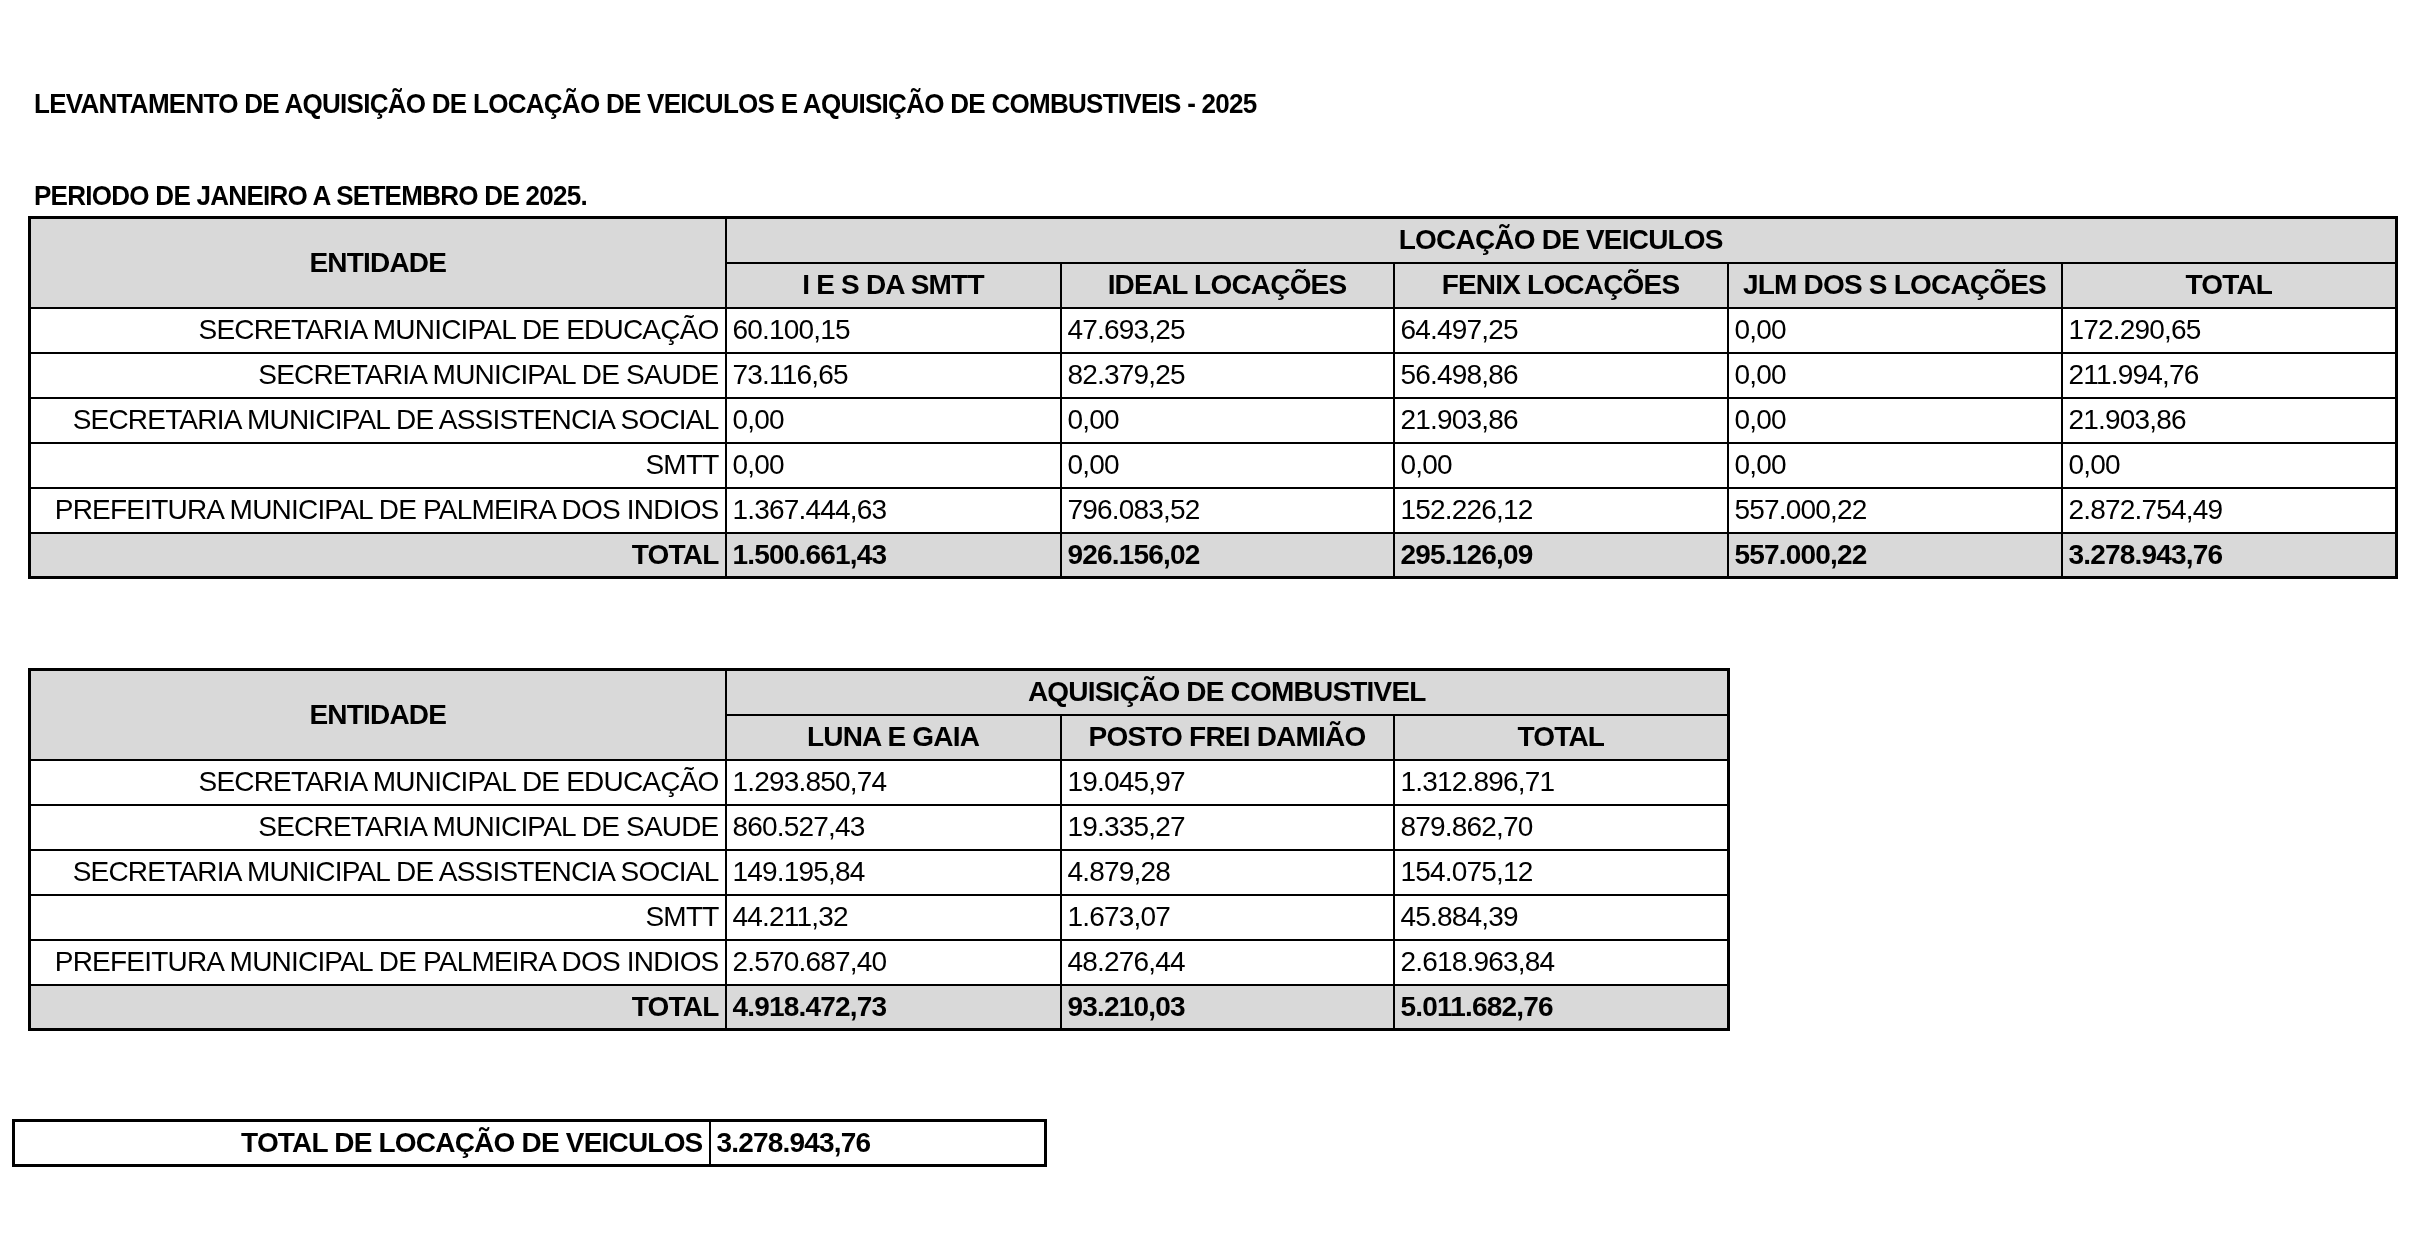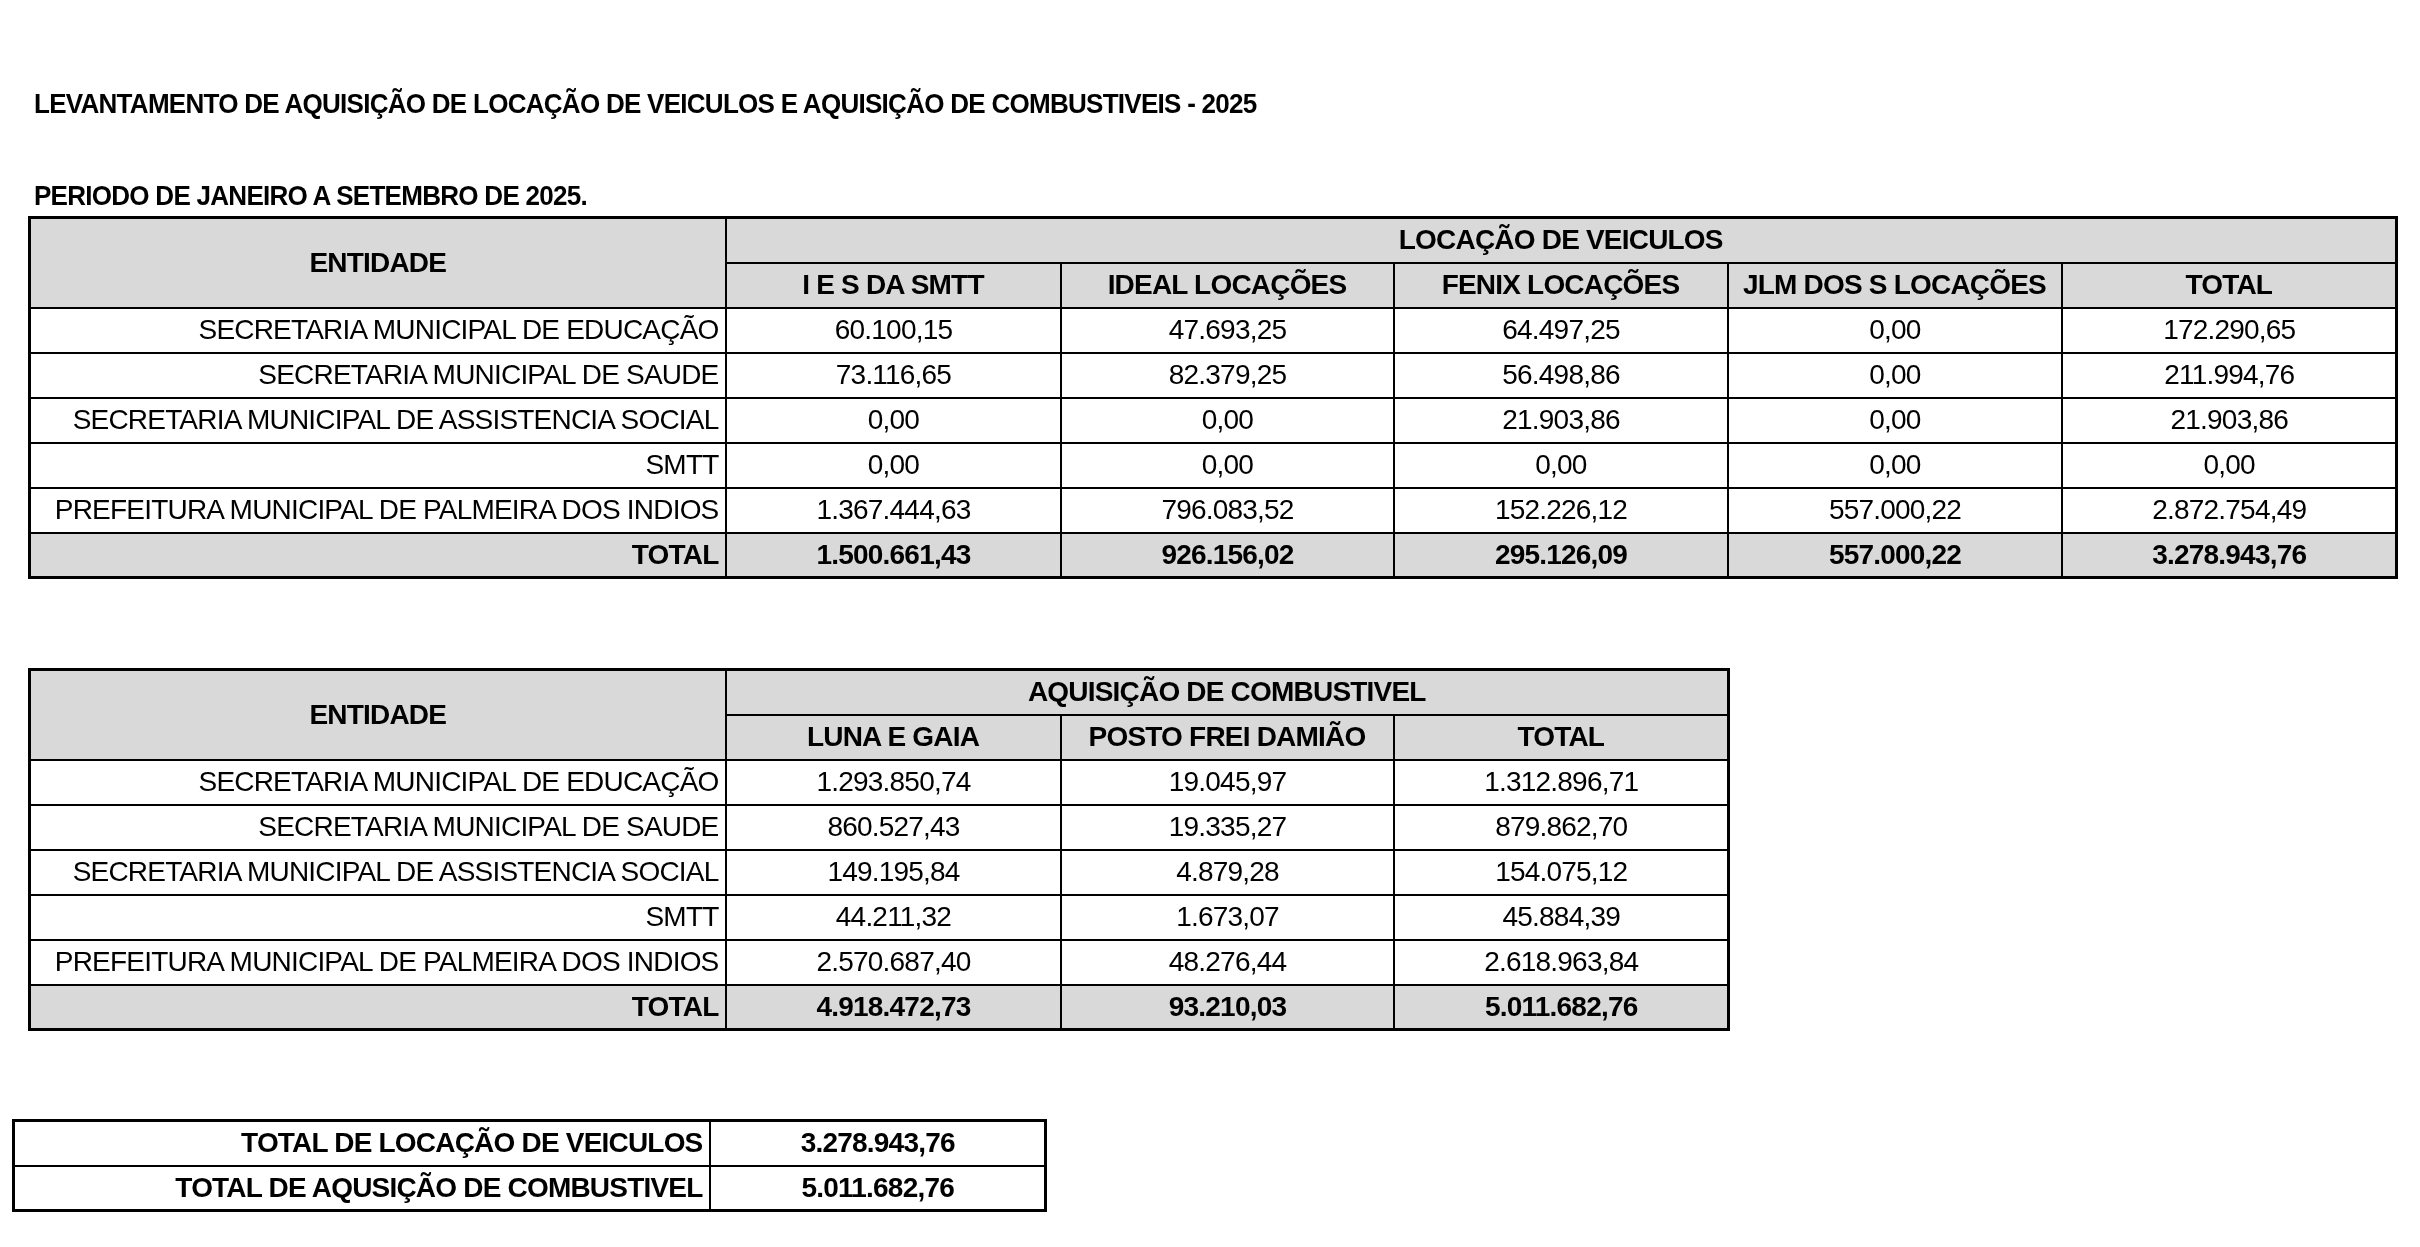--- a/index.html
+++ b/index.html
@@ -7,21 +7,21 @@
          font-family: "Liberation Sans", "DejaVu Sans", sans-serif; color: #000; }
   .title { position: absolute; left: 34px; top: 88px; font-size: 28px; font-weight: bold;
            letter-spacing: -0.8px; transform: scaleX(0.93); transform-origin: left top; white-space: nowrap; }
   .period { position: absolute; left: 34px; top: 180px; font-size: 28px; font-weight: bold;
             letter-spacing: -0.8px; transform: scaleX(0.93); transform-origin: left top; white-space: nowrap; }
   table { position: absolute; border-collapse: collapse; table-layout: fixed; border-radius: 6px; }
   td, th { border: 2px solid #000; padding: 0 6px; font-size: 28px; white-space: nowrap; overflow: hidden;
            letter-spacing: -0.8px; }
   th { background: #d9d9d9; font-weight: bold; text-align: center; }
   td.name { text-align: right; padding-left: 4px; }
-  td.num { text-align: center; padding-right: 5px; }
+  td.num { text-align: left; padding-right: 5px; }
   tr.total td { background: #d9d9d9; font-weight: bold; }
   #t1 { left: 28px; top: 216px; width: 2367px; border: 3px solid #000; }
   #t2 { left: 28px; top: 668px; width: 1699px; border: 3px solid #000; }
   #t3 { left: 12px; top: 1119px; width: 1032px; border: 3px solid #000; }
   #t1 tr, #t2 tr, #t3 tr { height: 45px; }
   #t3 td { font-weight: bold; }
 </style>
 </head>
 <body>
 
@@ -163,18 +163,14 @@
 <table id="t3">
   <colgroup>
     <col style="width:696px">
       <col style="width:336px">
   </colgroup>
   <tbody>
     <tr>
       <td class="name">TOTAL DE LOCAÇÃO DE VEICULOS</td>
       <td class="num">3.278.943,76</td>
     </tr>
-    <tr>
-      <td class="name">TOTAL DE AQUSIÇÃO DE COMBUSTIVEL</td>
-      <td class="num">5.011.682,76</td>
-    </tr>
   </tbody>
 </table>
 
 </body></html>

